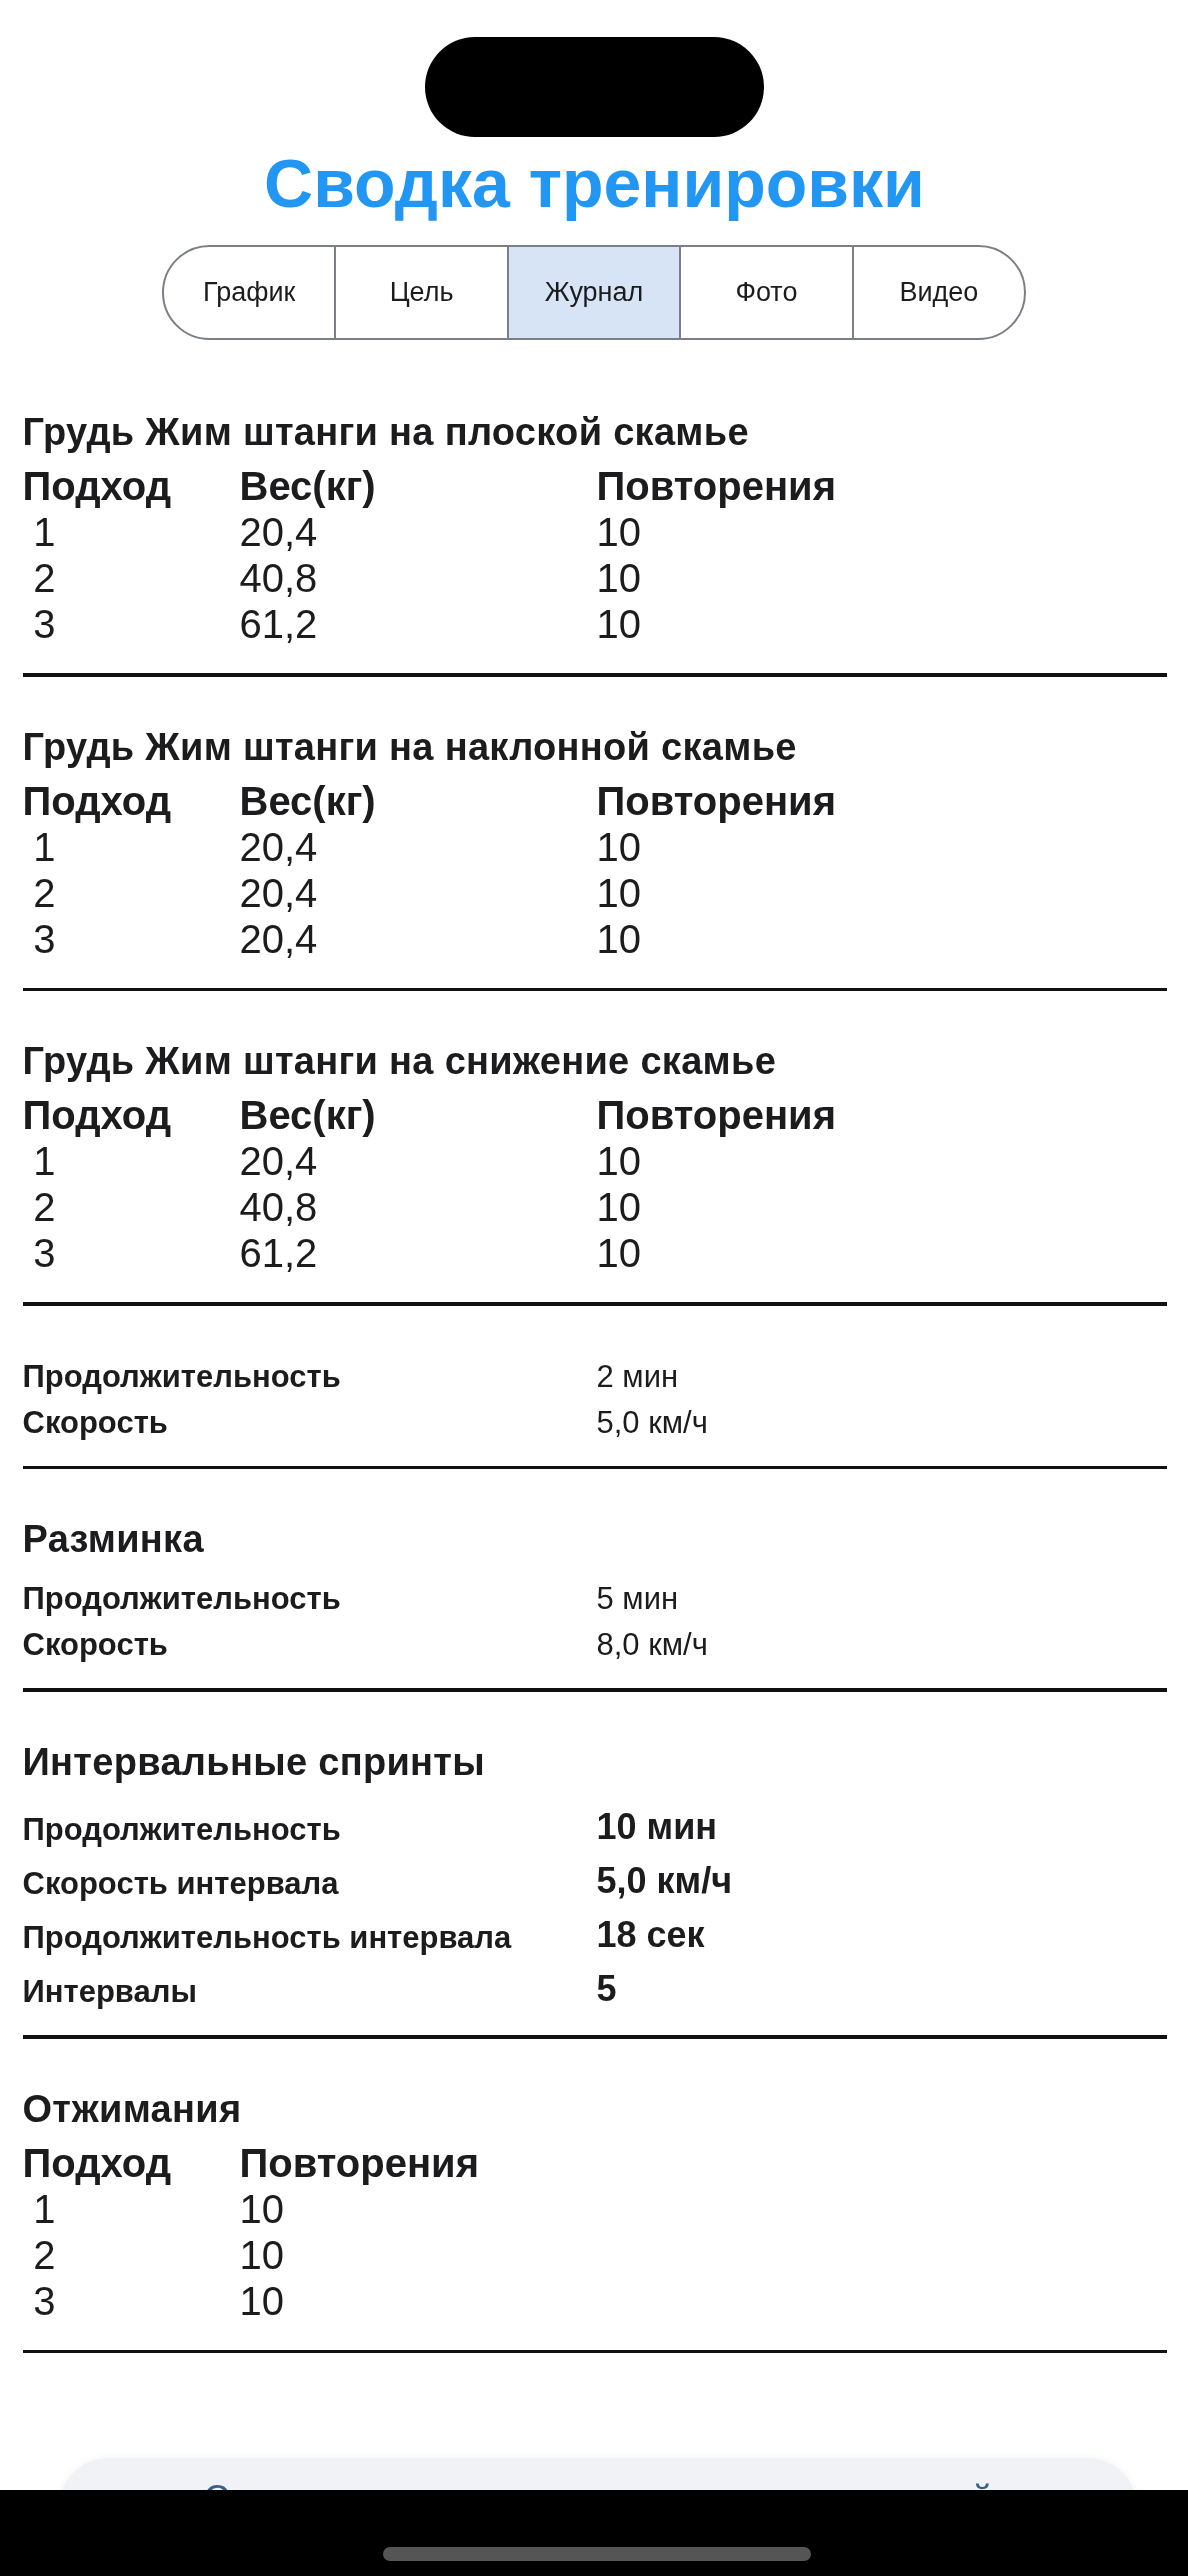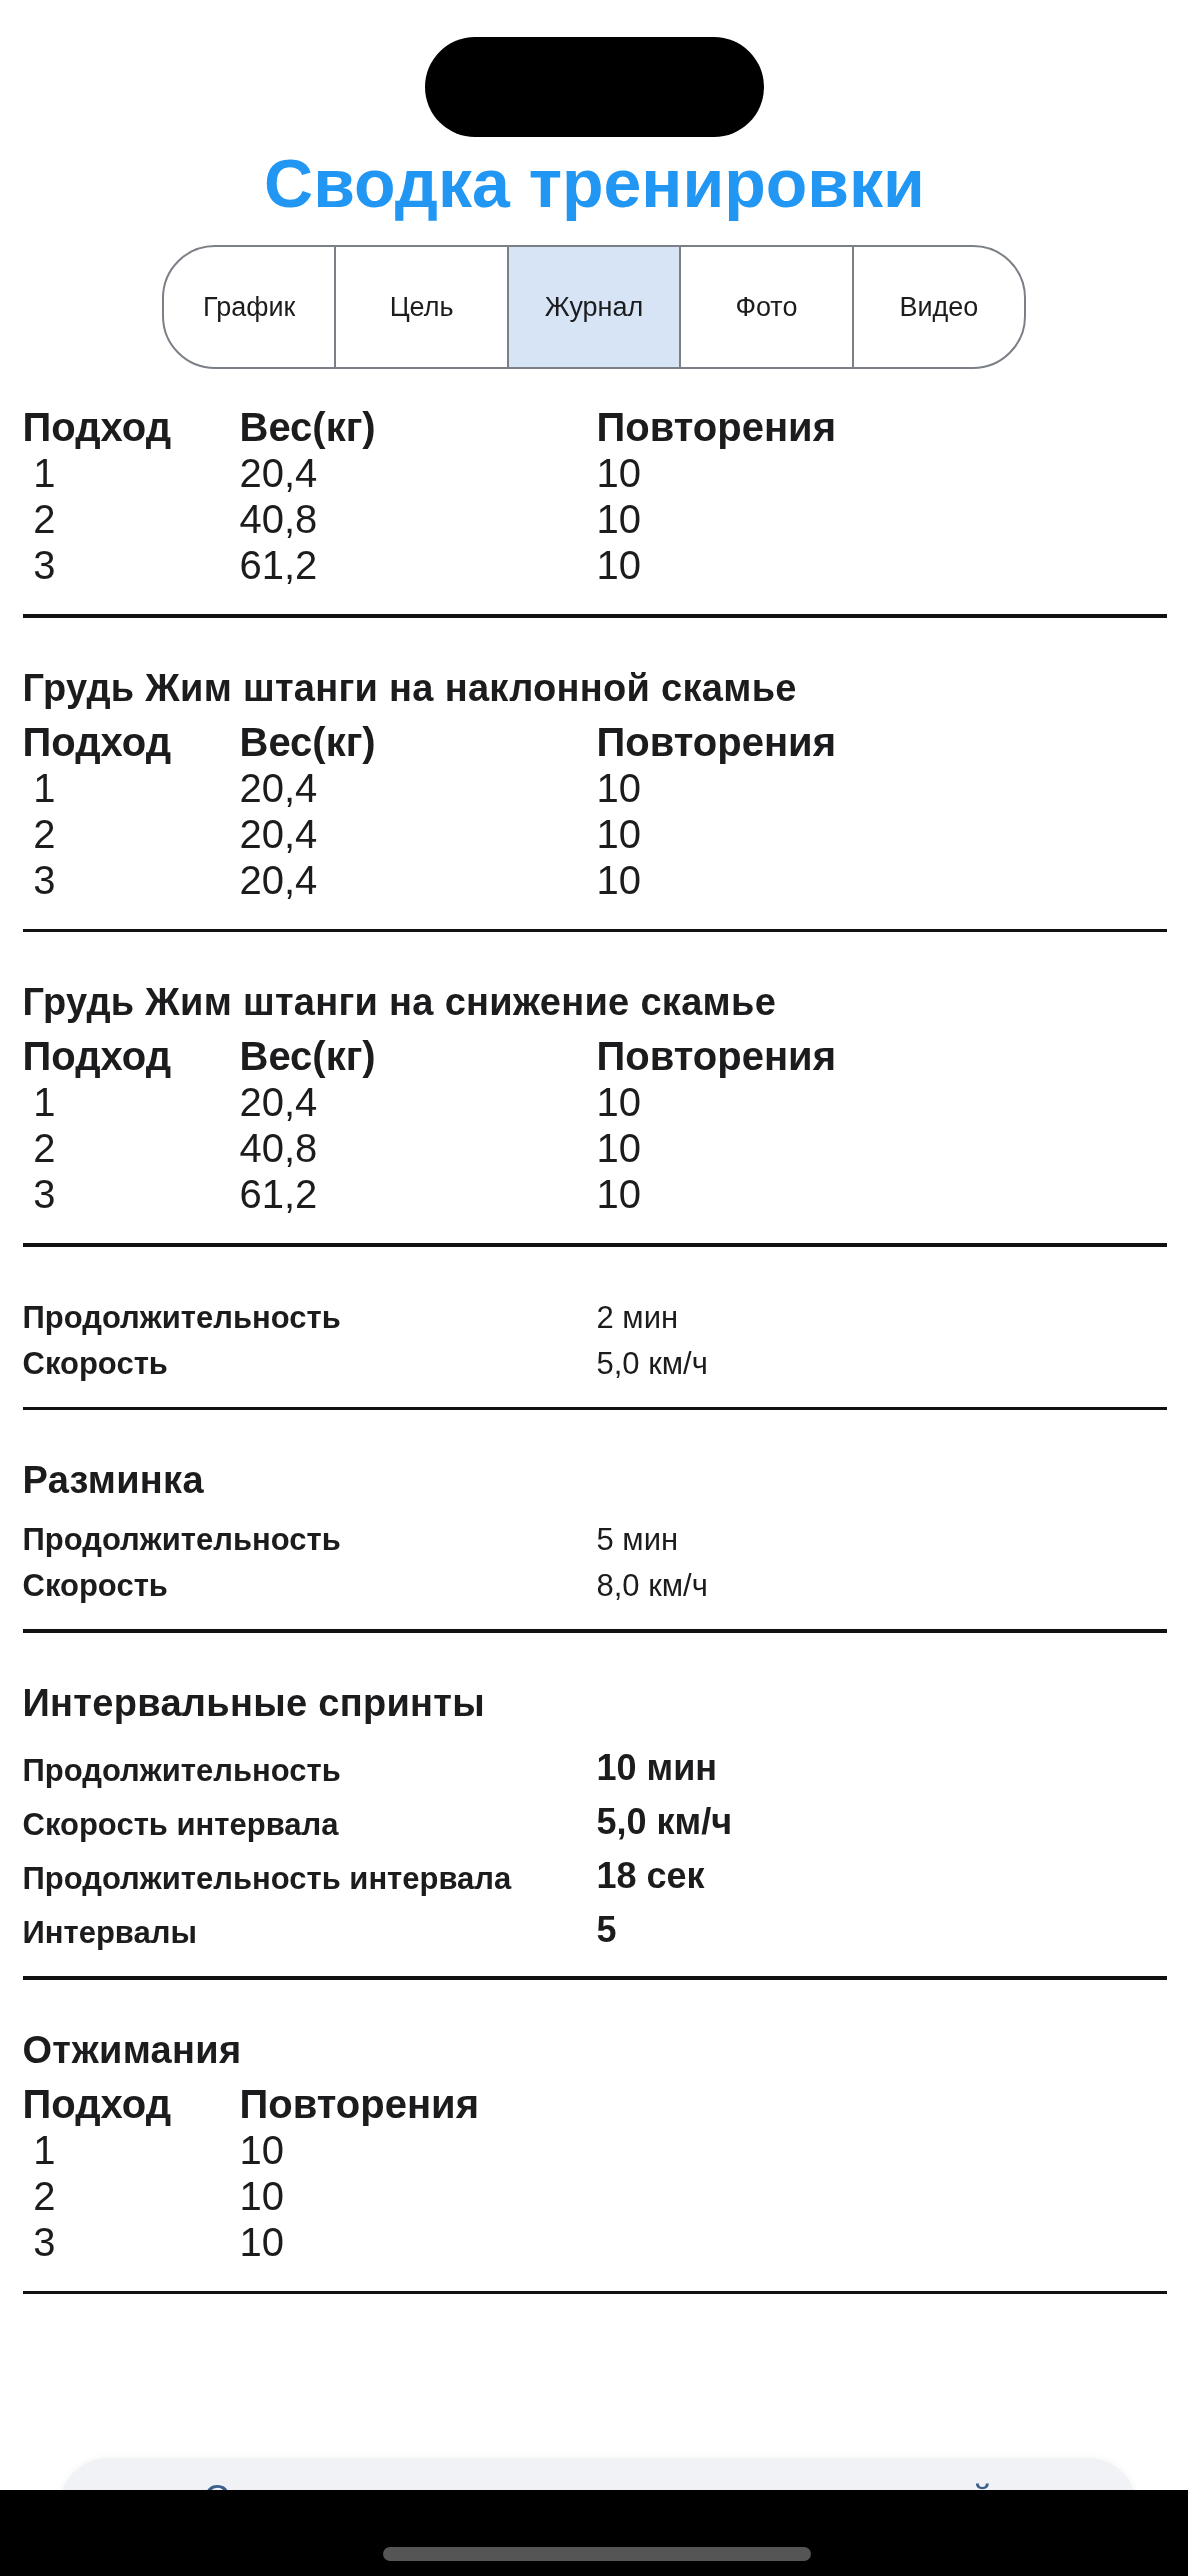--- a/index.html
+++ b/index.html
@@ -16,21 +16,21 @@
     width: 339px; height: 100px; border-radius: 50px; background: #000;
   }
 
   .title {
     position: absolute; left: 0; top: 140px; width: 1189px;
     text-align: center; font-weight: bold; font-size: 68px; line-height: 86px;
     color: #2196F3;
   }
 
   .tabs {
-    position: absolute; left: 162px; top: 245px; width: 864px; height: 124px;
+    position: absolute; left: 162px; top: 245px; width: 864px; height: 95px;
     border: 2.7px solid #7b7f86; border-radius: 53px; overflow: hidden;
     display: flex; background: #fff;
   }
   .tab {
     flex: 1 1 0; display: flex; align-items: center; justify-content: center;
     font-size: 27px; color: #1c1c1e; border-right: 2.7px solid #7b7f86;
     cursor: pointer;
   }
   .tab:last-child { border-right: none; }
   .tab.active { background: #D6E4F5; }
@@ -91,20 +91,21 @@
     <div class="tab">График</div>
     <div class="tab">Цель</div>
     <div class="tab active">Журнал</div>
     <div class="tab">Фото</div>
     <div class="tab">Видео</div>
   </div>
 
   <div class="content">
 
     <section class="section">
+      <h2 class="section-title">Грудь Жим штанги на плоской скамье</h2>
       <div class="row head">
         <span class="c-set">Подход</span>
         <span class="c-w">Вес(кг)</span>
         <span class="c-r">Повторения</span>
       </div>
       <div class="row">
         <span class="c-set num">1</span>
         <span class="c-w">20,4</span>
         <span class="c-r">10</span>
       </div>

